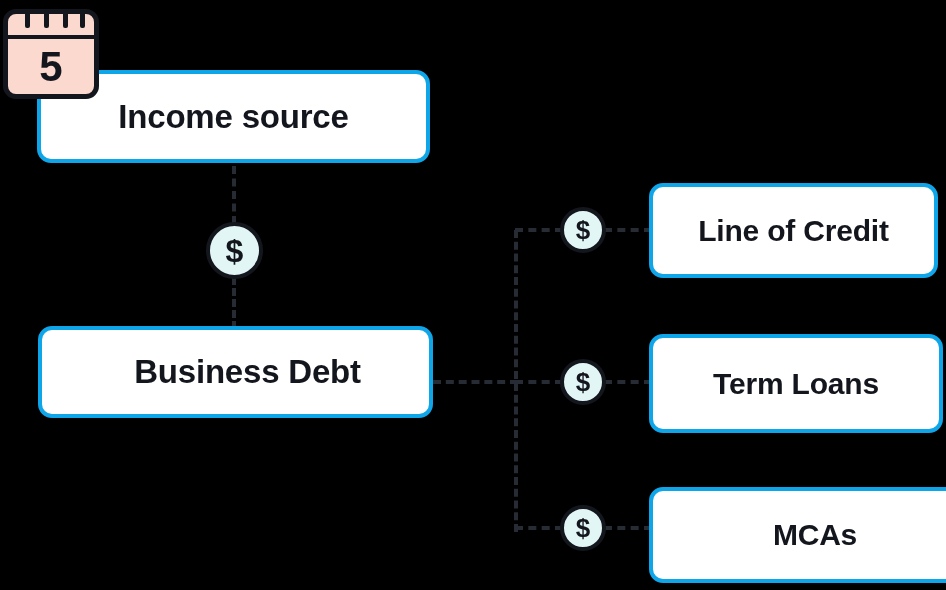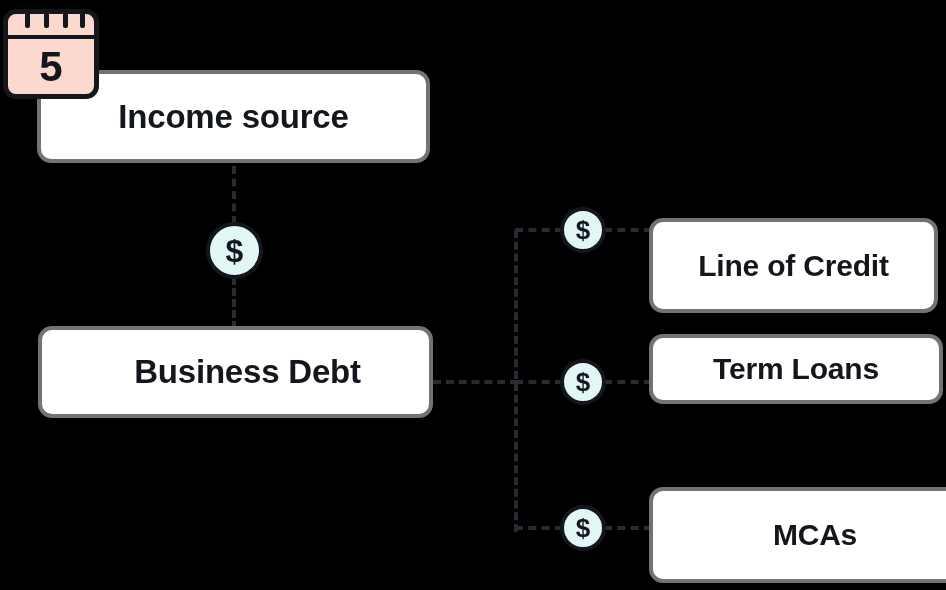--- a/index.html
+++ b/index.html
@@ -31,45 +31,45 @@
   }
   .conn-h {
     border-top: 4px dashed #272B33;
   }
 
   
   .node {
     position: absolute;
     box-sizing: border-box;
     background: #FFFFFF;
-    border: 4px solid #737373;
+    border: 4px solid #0ea5e9;
     border-radius: 14px;
     display: flex;
     align-items: center;
     justify-content: center;
     color: #14161E;
     font-weight: bold;
     letter-spacing: -0.2px;
     z-index: 3;
   }
   .node-label {
     display: block;
     white-space: nowrap;
   }
 
   #node-income   { left: 37px;  top: 70px;  width: 393px; height: 93px; }
   #node-income .node-label   { font-size: 33px; }
 
   #node-business { left: 38px;  top: 326px; width: 395px; height: 92px; padding-left: 24px; }
   #node-business .node-label { font-size: 33px; }
 
-  #node-loc      { left: 649px; top: 183px; width: 289px; height: 95px; margin-top: 35px; }
+  #node-loc      { left: 649px; top: 183px; width: 289px; height: 95px; }
   #node-loc .node-label      { font-size: 30px; }
 
-  #node-term     { left: 649px; top: 334px; width: 294px; height: 70px; }
+  #node-term     { left: 649px; top: 334px; width: 294px; height: 99px; }
   #node-term .node-label     { font-size: 30px; }
 
   #node-mcas     { left: 649px; top: 487px; width: 332px; height: 96px; }
   #node-mcas .node-label     { font-size: 30px; }
 
   
   .coin {
     position: absolute;
     box-sizing: border-box;
     background: #E2F6F6;

